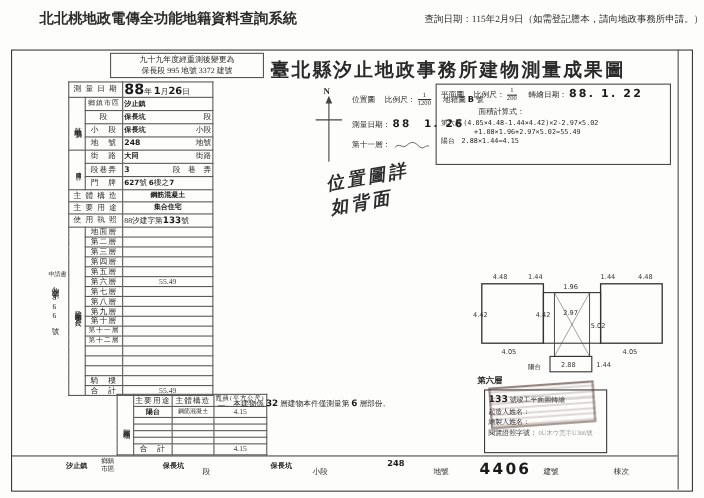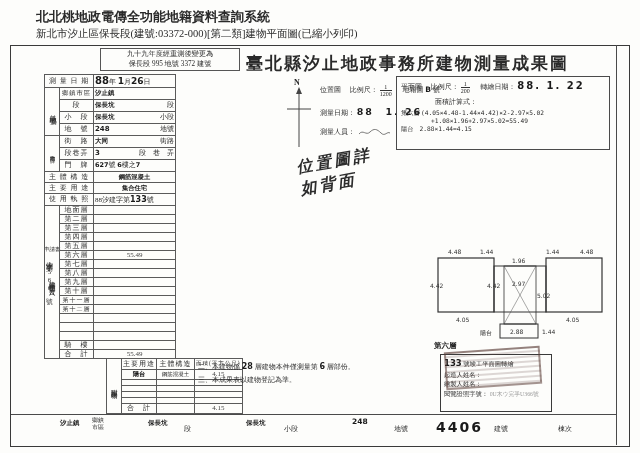--- a/index.html
+++ b/index.html
@@ -26,48 +26,48 @@
         background:repeating-linear-gradient(0deg,rgba(90,60,55,.20) 0 2px,transparent 2px 5px);
         filter:blur(.5px);}
   .fadedcode{color:#9a9a9a;}
 </style>
 </head>
 <body>
 
 <div class="page">
 
   <div class="abs" style="left:36px;top:8px;font-size:13px;font-weight:bold;">北北桃地政電傳全功能地籍資料查詢系統</div>
-  <div class="abs" style="left:36px;top:27px;font-size:10.5px;">新北市汐止區保長段(建號:03372-000)[第二類]建物平面圖(已縮小列印)</div>
+  <div class="abs" style="left:386px;top:12px;font-size:8.6px;">查詢日期：115年2月9日（如需登記謄本，請向地政事務所申請。）</div>
 
   <div class="abs docbox" style="left:10px;top:45px;width:618px;height:400px;"></div>
   <div class="abs" style="left:616px;top:45px;height:400px;border-left:1px solid #4a4a4a;"></div>
 
   <div class="abs" style="left:100px;top:48px;width:132px;border:1px solid #555;padding:1px 3px;font-size:7.2px;line-height:1.35;text-align:center;">
     <div>九十九年度經重測後變更為</div>
     <div>保長段 995 地號 3372 建號</div>
   </div>
 
   <div class="abs" style="left:246px;top:52px;font-size:17px;font-weight:bold;letter-spacing:2px;">臺北縣汐止地政事務所建物測量成果圖</div>
 
   <div class="abs" style="left:44px;top:246px;">
     <div style="font-size:5.5px;">申請書</div>
     <div class="v" style="font-size:6.8px;margin-top:3px;height:92px;">汐測字第1566號</div>
   </div>
 
-  <table class="t" style="left:44px;top:74px;">
+  <table class="t" style="left:62px;top:74px;">
     <colgroup>
         <col style="width:15px">
         <col style="width:34px">
         <col style="width:82px">
       </colgroup>
     <tbody>
         <tr style="height:13px">
       <td colspan="2" class="lbl">測 量 日 期</td>
       <td>
-        <span class="hd" style="font-size:10px">88</span><span>年</span>
+        <span class="hd" style="font-size:13px">88</span><span>年</span>
         <span class="hd" style="font-size:9px">1</span><span>月</span><span class="hd" style="font-size:9px">26</span><span>日</span>
       </td>
     </tr>
     <tr style="height:12px">
       <td rowspan="4" class="vcell"><span class="v" style="font-size:7px">基地地號</span></td>
       <td class="lbl" style="font-size:6.3px">鄉鎮市區</td>
       <td>
             <div class="vrow">
               <span class="hd" style="font-size:6.5px">汐止鎮</span>
               <span></span>
@@ -273,21 +273,21 @@
       <span>比例尺：</span><span class="frac"><span class="fn">1</span><span class="fd">1200</span></span>　
       <span>地籍圖</span>
       <span class="hd" style="font-size:7.5px">B</span>
       <span>號</span>
     </div>
     <div style="margin-top:8px;">
       <span>測量日期：</span>
       <span class="hd" style="font-size:9.5px;letter-spacing:2px;">88　1. 26</span>
     </div>
     <div style="margin-top:8px;">
-      <span>測量人員：</span>
+      <span>第十一層：</span>
       <svg width="34" height="10" style="vertical-align:middle">
         <path d="M2 7 C6 2,9 9,13 5 S20 2,24 6 S30 4,33 6" stroke="#555" stroke-width="0.8" fill="none"></path>
       </svg>
     </div>
   </div>
 
   <div class="abs hd" style="left:298px;top:150px;font-size:16px;font-style:italic;letter-spacing:3px;line-height:1.35;transform:rotate(-10deg);color:#2d2d2d;">
     <div>位置圖詳</div>
     <div>如背面</div>
   </div>
@@ -328,26 +328,25 @@
     <text class="dim" x="136" y="86">4.05</text>
     <text class="dim" x="80" y="98">2.88</text>
     <text class="dim" x="112" y="98">1.44</text>
     <text x="4" y="112" font-size="7.5" font-weight="bold" fill="#222">第六層</text>
     <text x="50" y="99" font-size="6" fill="#222">陽台</text>
   </svg>
 
   <div class="abs notes" style="left:198px;top:362px;width:246px;">
     <p>
       <span>二、本建物係</span>
-      <span class="hd" style="font-size:8px">28</span>
+      <span class="hd" style="font-size:8px">32</span>
       <span>層建物本件僅測量第</span>
       <span class="hd" style="font-size:8px">6</span>
       <span>層部份。</span>
     </p>
-    <p>三、本成果表以建物登記為準。</p>
   </div>
 
   <div class="abs" style="left:440px;top:354px;width:112px;height:58px;border:1.2px solid #3a3a3a;font-size:6.3px;padding:2px 3px;box-sizing:border-box;line-height:1.5;">
     <div>
       <span class="hd" style="font-size:8.5px">133</span>
       <span>號竣工平面圖轉繪</span>
     </div>
     <div>起造人姓名：</div>
     <div>繪製人姓名：</div>
     <div>

